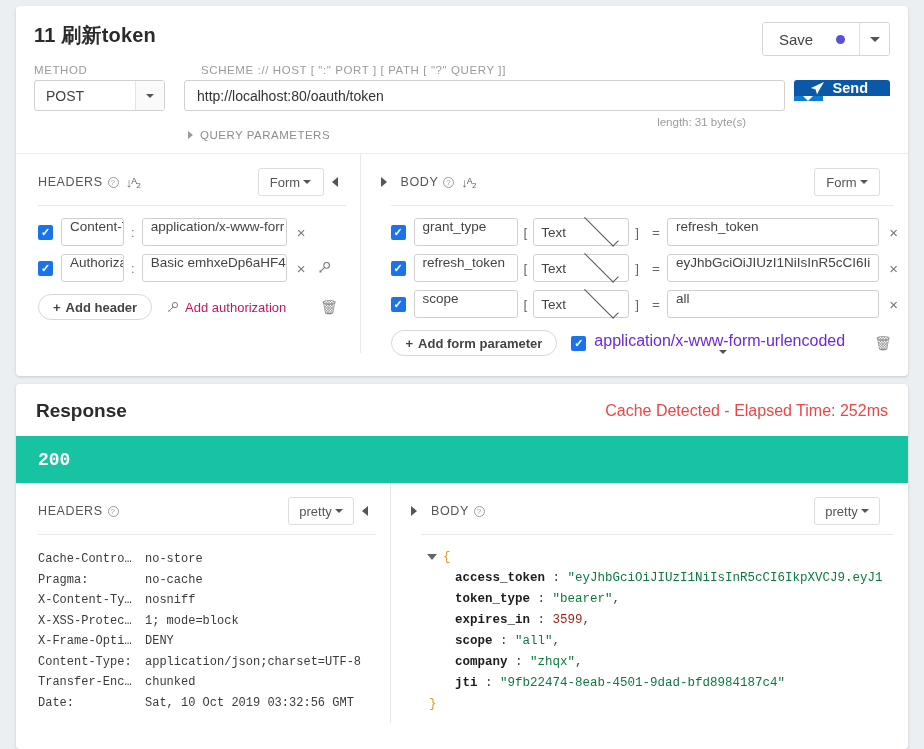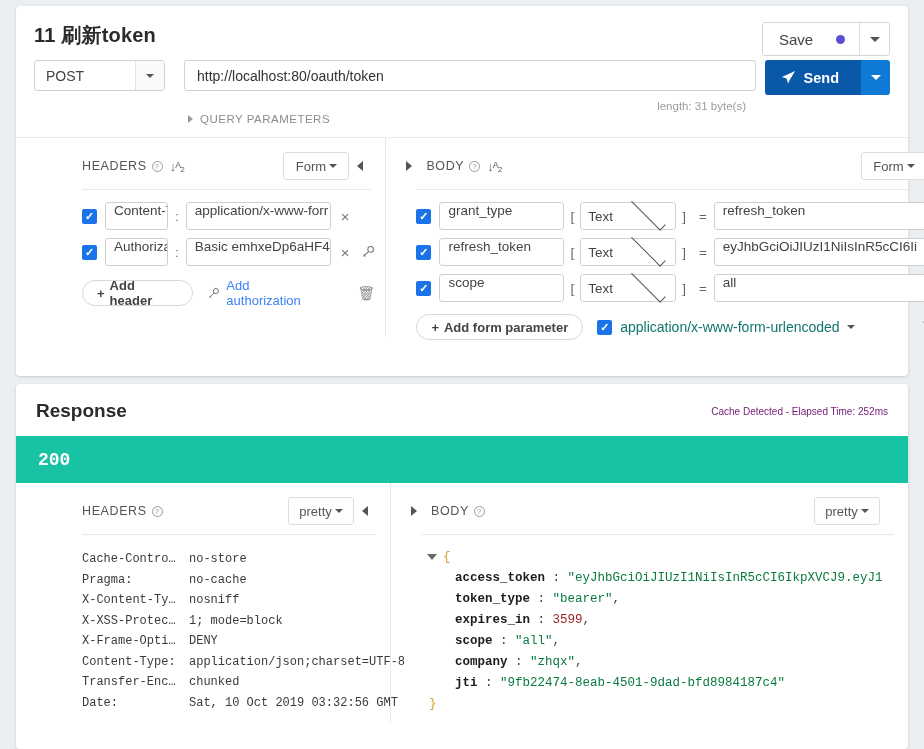--- a/index.html
+++ b/index.html
@@ -67,40 +67,40 @@
   .method-select .ms-caret {
     width: 29px; height: 29px; display: flex; align-items: center; justify-content: center;
     border-left: 1px solid #e4e4e4; background: #fafafa;
   }
   .url-input {
     flex: 1; height: 31px; margin-left: 19px; border: 1px solid #d0d0d0;
     border-radius: 3px; padding: 0 12px; font-size: 14px; color: #333;
     font-family: "Liberation Sans", sans-serif; background: #fff;
   }
   .send-group {
-    display: flex; margin-left: 9px; height: 35px; border-radius: 3px; overflow: hidden;
+    display: flex; margin-left: 9px; height: 24px; border-radius: 3px; overflow: hidden; flex-direction: column;
   }
   .send-btn {
     background: #0a59a8; color: #fff; display: flex; align-items: center;
     padding: 0 22px 0 16px; font-size: 14.5px; font-weight: bold; border: none;
     cursor: pointer; font-family: "Liberation Sans", sans-serif;
   }
   .send-icon { margin-right: 8px; display: flex; }
   .send-caret {
     background: #0f7ad6; width: 29px; display: flex; align-items: center;
     justify-content: center; cursor: pointer;
   }
   .length-line { text-align: right; font-size: 11.5px; color: #9b9b9b; padding: 5px 162px 0 0; }
   .qp-row { padding: 1px 16px 0 172px; display: flex; align-items: center; font-size: 11.5px; color: #8d8d8d; letter-spacing: .5px; cursor: pointer; }
   .tri-right { width: 0; height: 0; border-top: 4px solid transparent; border-bottom: 4px solid transparent; border-left: 5px solid #9a9a9a; margin-right: 7px; }
 
   
   .split { display: flex; margin-top: 12px; border-top: 1px solid #ececec; height: 200px; }
   .pane { position: relative; padding: 0 0 0 0; }
-  .pane-left { width: 375px; border-right: 1px solid #e8e8e8; padding-left: 44px; }
+  .pane-left { width: 375px; border-right: 1px solid #e8e8e8; }
   .pane-right { flex: 1; }
 
   .pane-head { display: flex; align-items: center; padding: 14px 14px 0 22px; }
   .pane-head.indent { padding-left: 12px; }
   .pane-title { font-size: 12.5px; color: #555; letter-spacing: .6px; display: flex; align-items: center; }
   .q-icon {
     width: 11px; height: 11px; border: 1px solid #9b9b9b; border-radius: 50%;
     font-size: 8px; line-height: 10px; text-align: center; color: #9b9b9b;
     margin-left: 5px; display: inline-block; vertical-align: super;
   }
@@ -131,48 +131,48 @@
     border: 1px solid #cfcfcf; border-radius: 3px; height: 28px; font-size: 13.5px;
     padding: 0 8px; color: #444; background: #fff; font-family: "Liberation Sans", sans-serif;
     overflow: hidden; white-space: nowrap;
   }
   .k-left { width: 63px; }
   .v-left { width: 145px; margin-left: 8px; }
   .colon { margin: 0 7px; color: #777; font-size: 13px; }
   .x-btn { color: #777; font-size: 15px; margin-left: 10px; cursor: pointer; line-height: 1; }
   .key-icon { margin-left: 12px; cursor: pointer; display:inline-flex; }
 
-  .k-right { width: 125px; }
+  .k-right { width: 104px; }
   .brk { margin: 0 6px; color: #666; font-size: 13.5px; }
   .sel-right {
     width: 96px; height: 28px; border: 1px solid #cfcfcf; border-radius: 3px;
     display: flex; align-items: center; background: #fff; cursor: pointer;
     font-size: 13.5px; color: #444; padding: 0 7px;
   }
   .sel-right span { flex: 1; }
   .chev { width: 8px; height: 8px; border-right: 1.6px solid #555; border-bottom: 1.6px solid #555; transform: rotate(45deg) translate(-2px,-2px); }
   .eq { margin: 0 7px; color: #666; font-size: 13.5px; }
   .v-right { flex: 1; min-width: 0; }
 
   .addrow { display: flex; align-items: center; padding: 4px 10px 0 22px; }
   .addrow.r { padding-left: 30px; }
   .pill {
     border: 1px solid #d8d8d8; border-radius: 14px; height: 26px; padding: 0 14px;
     display: flex; align-items: center; font-size: 13px; color: #444; background: #fff; cursor: pointer;
     font-weight: bold;
   }
   .pill .plus { margin-right: 5px; font-weight: bold; }
-  .link-txt { font-size: 13px; color: #3b82f6; margin-left: 14px; display: flex; align-items: center; cursor: pointer; }
+  .link-txt { font-size: 13px; color: #be185d; margin-left: 14px; display: flex; align-items: center; cursor: pointer; }
   .trash { margin-left: auto; color: #888; font-size: 14px; cursor: pointer; }
-  .ctype { font-size: 14px; color: #0f766e; margin-left: 11px; display: flex; align-items: center; cursor: pointer; }
+  .ctype { font-size: 16px; color: #6d28d9; margin-left: 11px; display: flex; align-items: center; cursor: pointer; flex-direction: column; }
 
   
   .resp-head { display: flex; align-items: center; padding: 16px 20px 14px 20px; }
   .resp-title { font-size: 19px; font-weight: bold; color: #2b2b2b; flex: 1; }
-  .resp-meta { font-size: 10px; color: #701a75; }
+  .resp-meta { font-size: 16px; color: #ef4444; }
   .status-bar {
     background: #17c3a2; color: #fff; height: 47px; display: flex; align-items: center;
     padding-left: 22px; font-size: 18px; font-weight: bold;
     font-family: "Liberation Mono", monospace;
   }
   .resp-split { display: flex; height: 240px; }
   .hdr-list { padding: 14px 10px 0 22px; font-family: "Liberation Mono", monospace; font-size: 12px; color: #3a3a3a; }
   .hdr-line { display: flex; line-height: 20.5px; white-space: nowrap; }
   .hdr-k { width: 107px; flex: 0 0 auto; overflow: hidden; }
   .hdr-v { }
@@ -200,20 +200,24 @@
       <button class="save-btn">
         <span>Save</span>
         <span class="save-dot"></span>
       </button>
       <div class="save-caret">
         <span class="caret"></span>
       </div>
     </div>
   </div>
 
+  <div class="labels-row">
+    <div class="lbl-method">METHOD</div>
+    <div class="lbl-scheme">SCHEME :// HOST [ ":" PORT ] [ PATH [ "?" QUERY ]]</div>
+  </div>
 
   <div class="url-row">
     <div class="method-select">
       <div class="ms-text">POST</div>
       <div class="ms-caret">
         <span class="caret sm"></span>
       </div>
     </div>
     <input class="url-input" type="text" value="http://localhost:80/oauth/token" style="">
     <div class="send-group">

